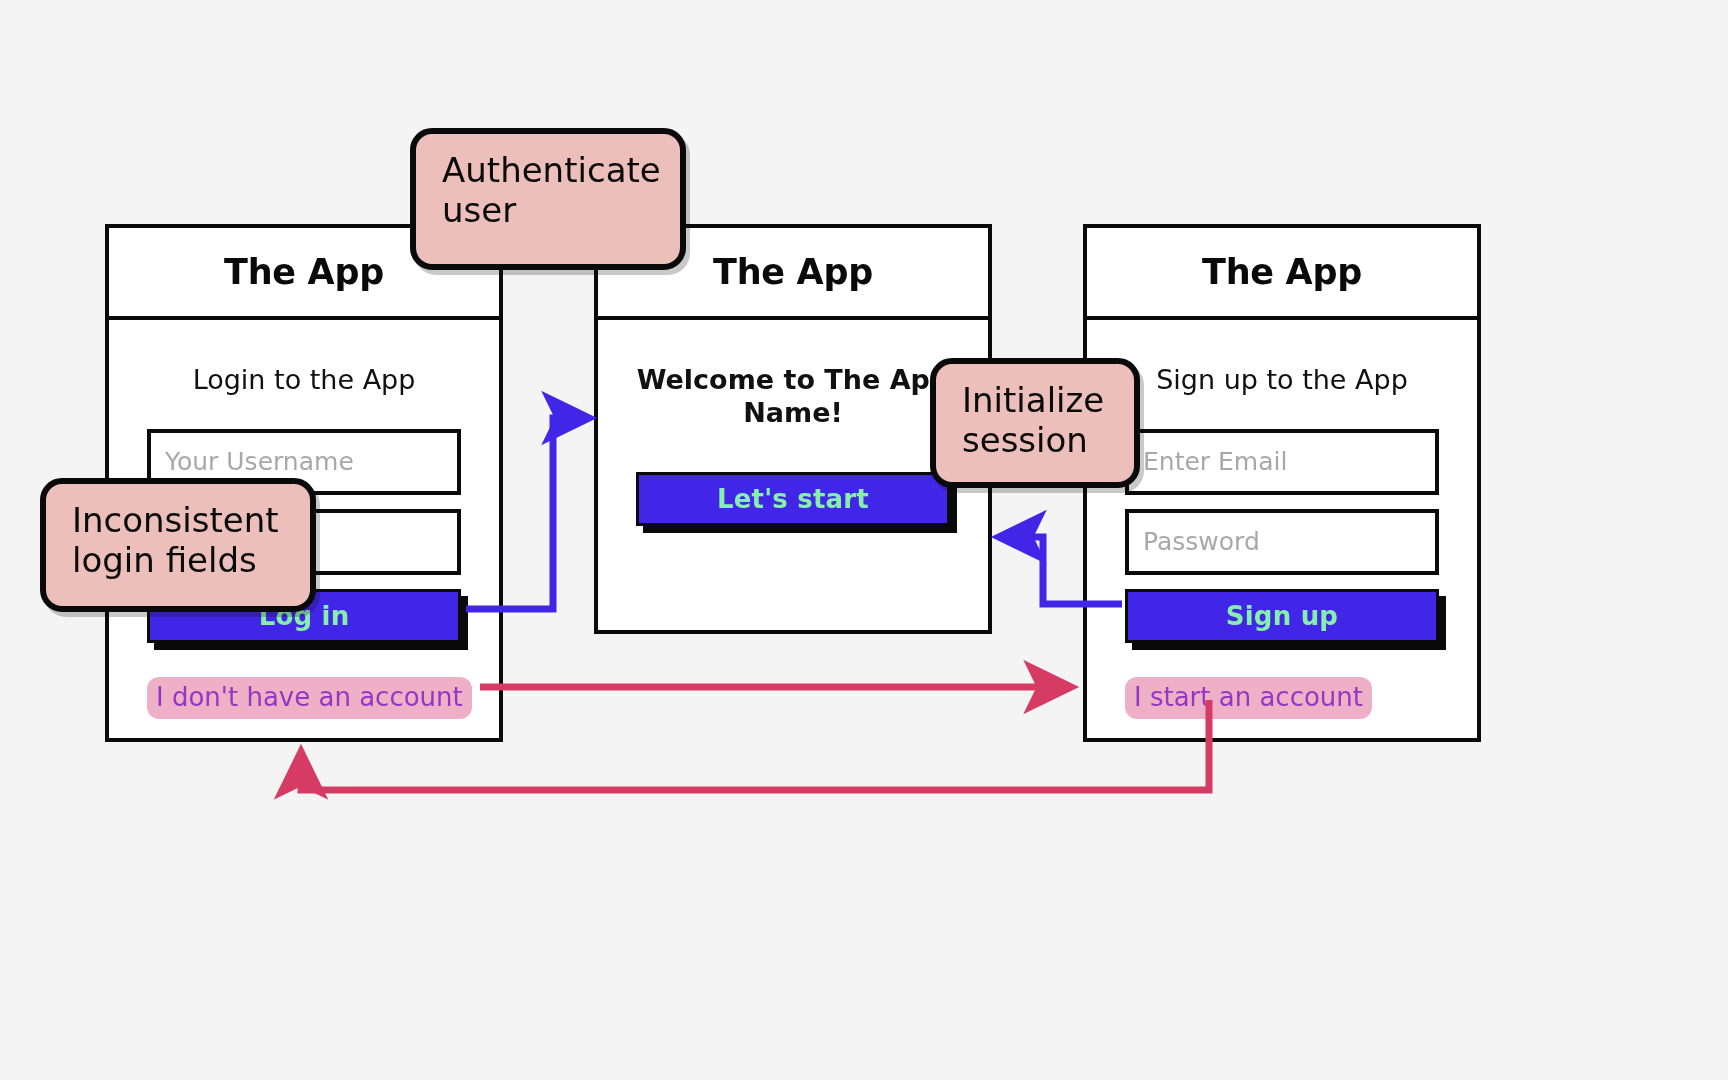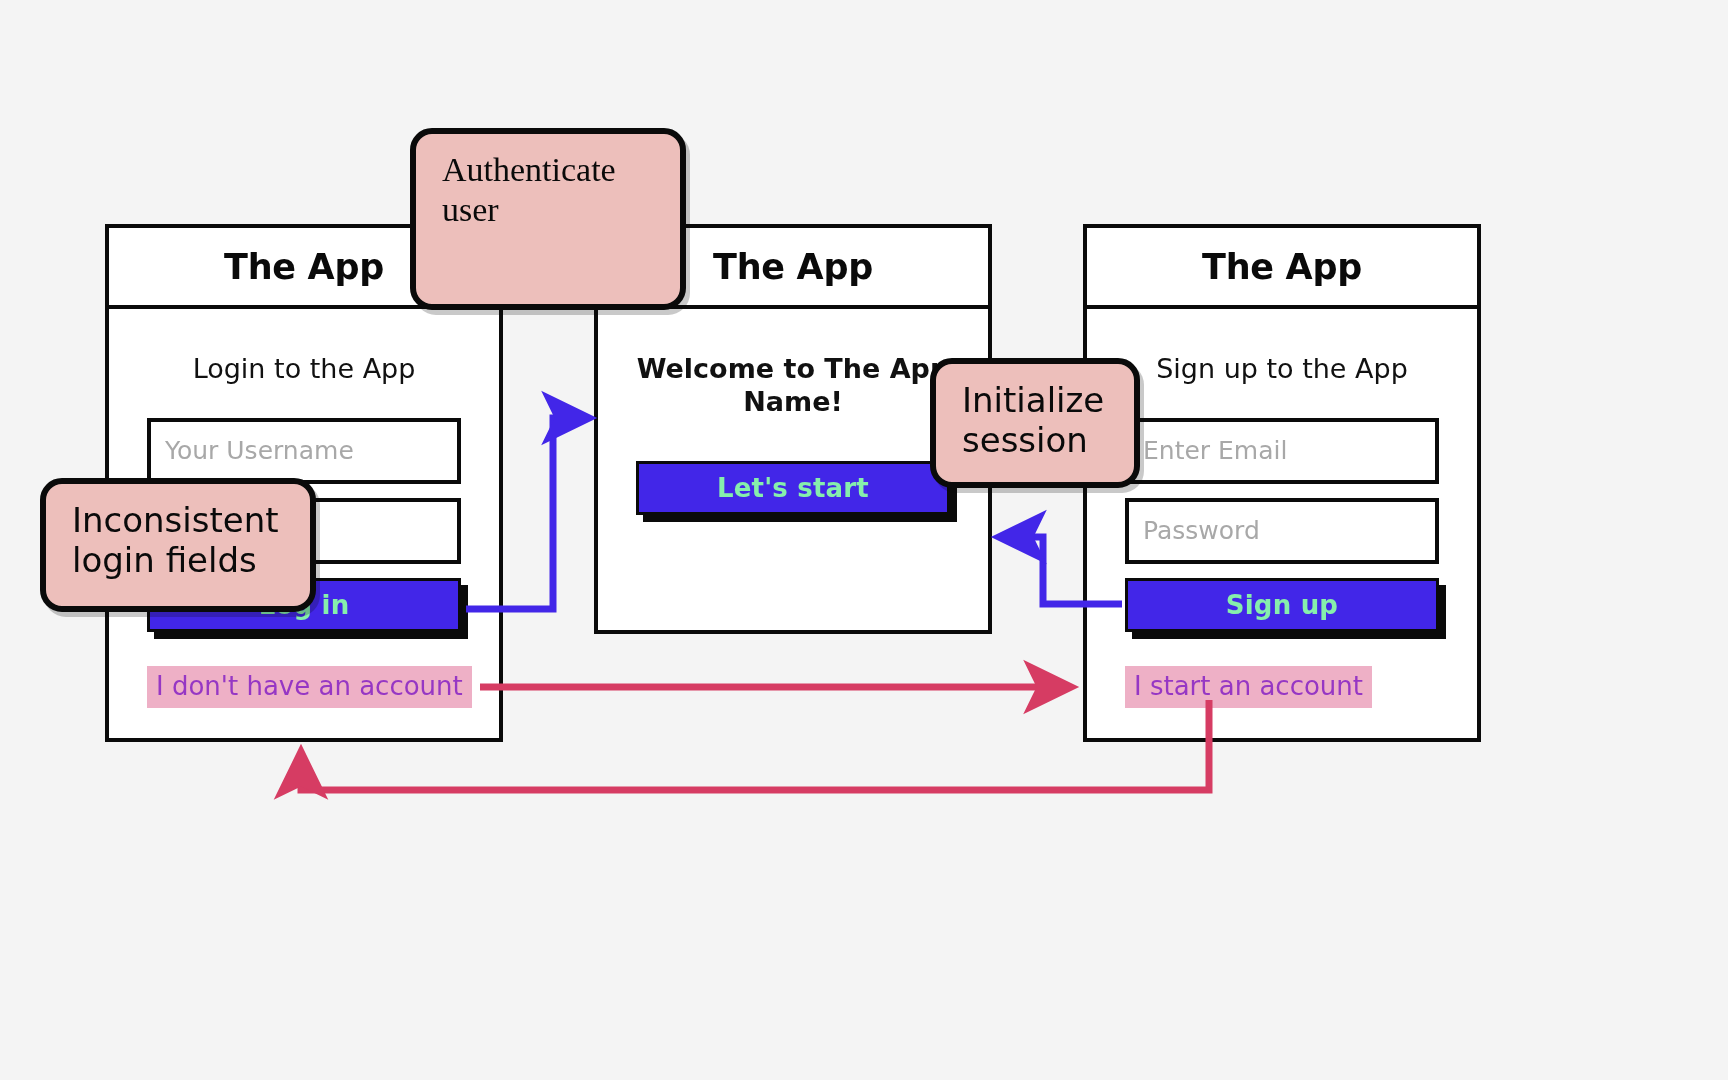--- a/index.html
+++ b/index.html
@@ -30,21 +30,21 @@
 
   
   .app-card {
     position: absolute;
     background: #ffffff;
     border: 4px solid #0a0a0a;
     box-sizing: border-box;
     z-index: 2;
   }
   .card-titlebar {
-    height: 81px;
+    height: 92px;
     border-bottom: 4px solid #0a0a0a;
     display: flex;
     align-items: center;
     justify-content: center;
     box-sizing: border-box;
   }
   .card-title {
     font-size: 35px;
     font-weight: bold;
     color: #0a0a0a;
@@ -106,20 +106,21 @@
 
   
   .link-highlight {
     display: inline-block;
     background: #eeb0c6;
     color: #9637c4;
     font-size: 26px;
     padding: 5px 9px 7px 9px;
     cursor: pointer;
     white-space: nowrap;
+    border-radius: 12px;
   }
   .link-row {
     margin-top: 34px;
     padding-left: 0;
   }
 
   
   .sticky {
     position: absolute;
     background: #edbfbb;
@@ -218,21 +219,21 @@
       <div class="btn-primary">
         <span>Sign up</span>
       </div>
 
       <div class="link-row">
         <span class="link-highlight">I start an account</span>
       </div>
     </div>
   </div>
 
-  <div class="sticky" style="left:410px; top:128px; width:276px; height:182px;font-family:Liberation Serif, serif;">
+  <div class="sticky" style="left:410px; top:128px; width:276px; height:142px;">
     <div class="sticky-text">Authenticate
 user</div>
   </div>
 
   <div class="sticky" style="left:930px; top:358px; width:210px; height:130px;">
     <div class="sticky-text">Initialize
 session</div>
   </div>
 
   <div class="sticky" style="left:40px; top:478px; width:276px; height:134px;">

